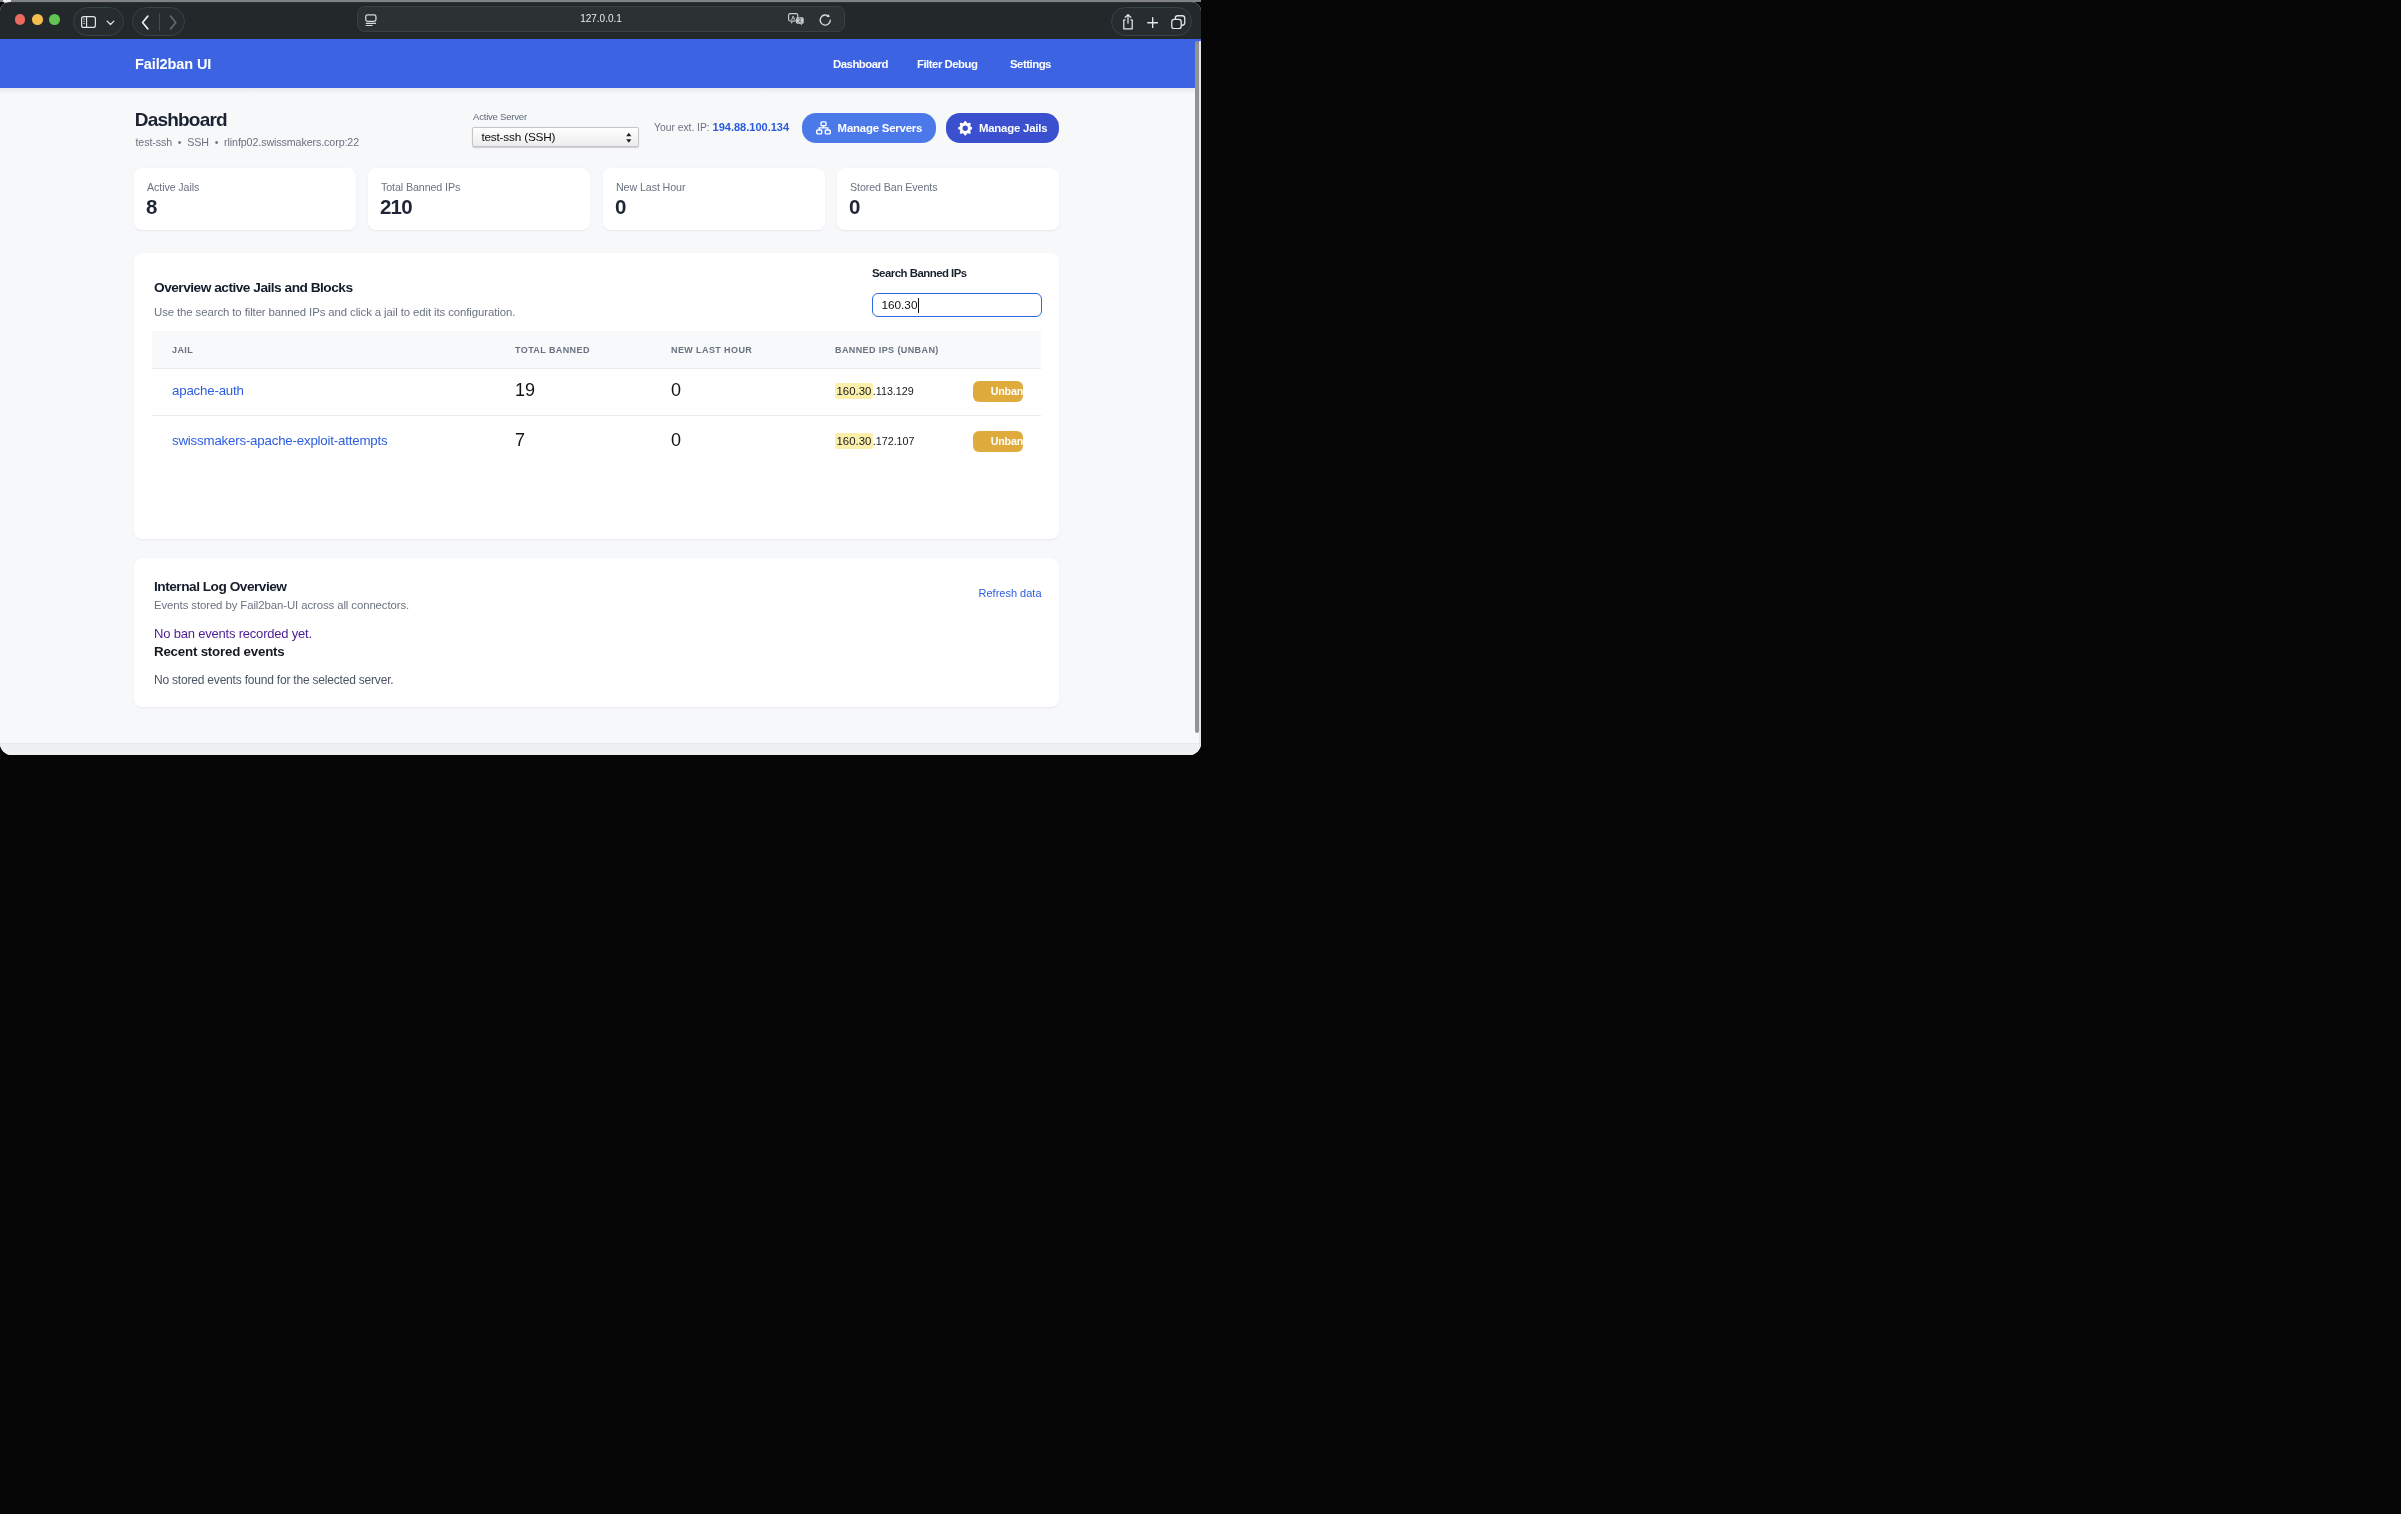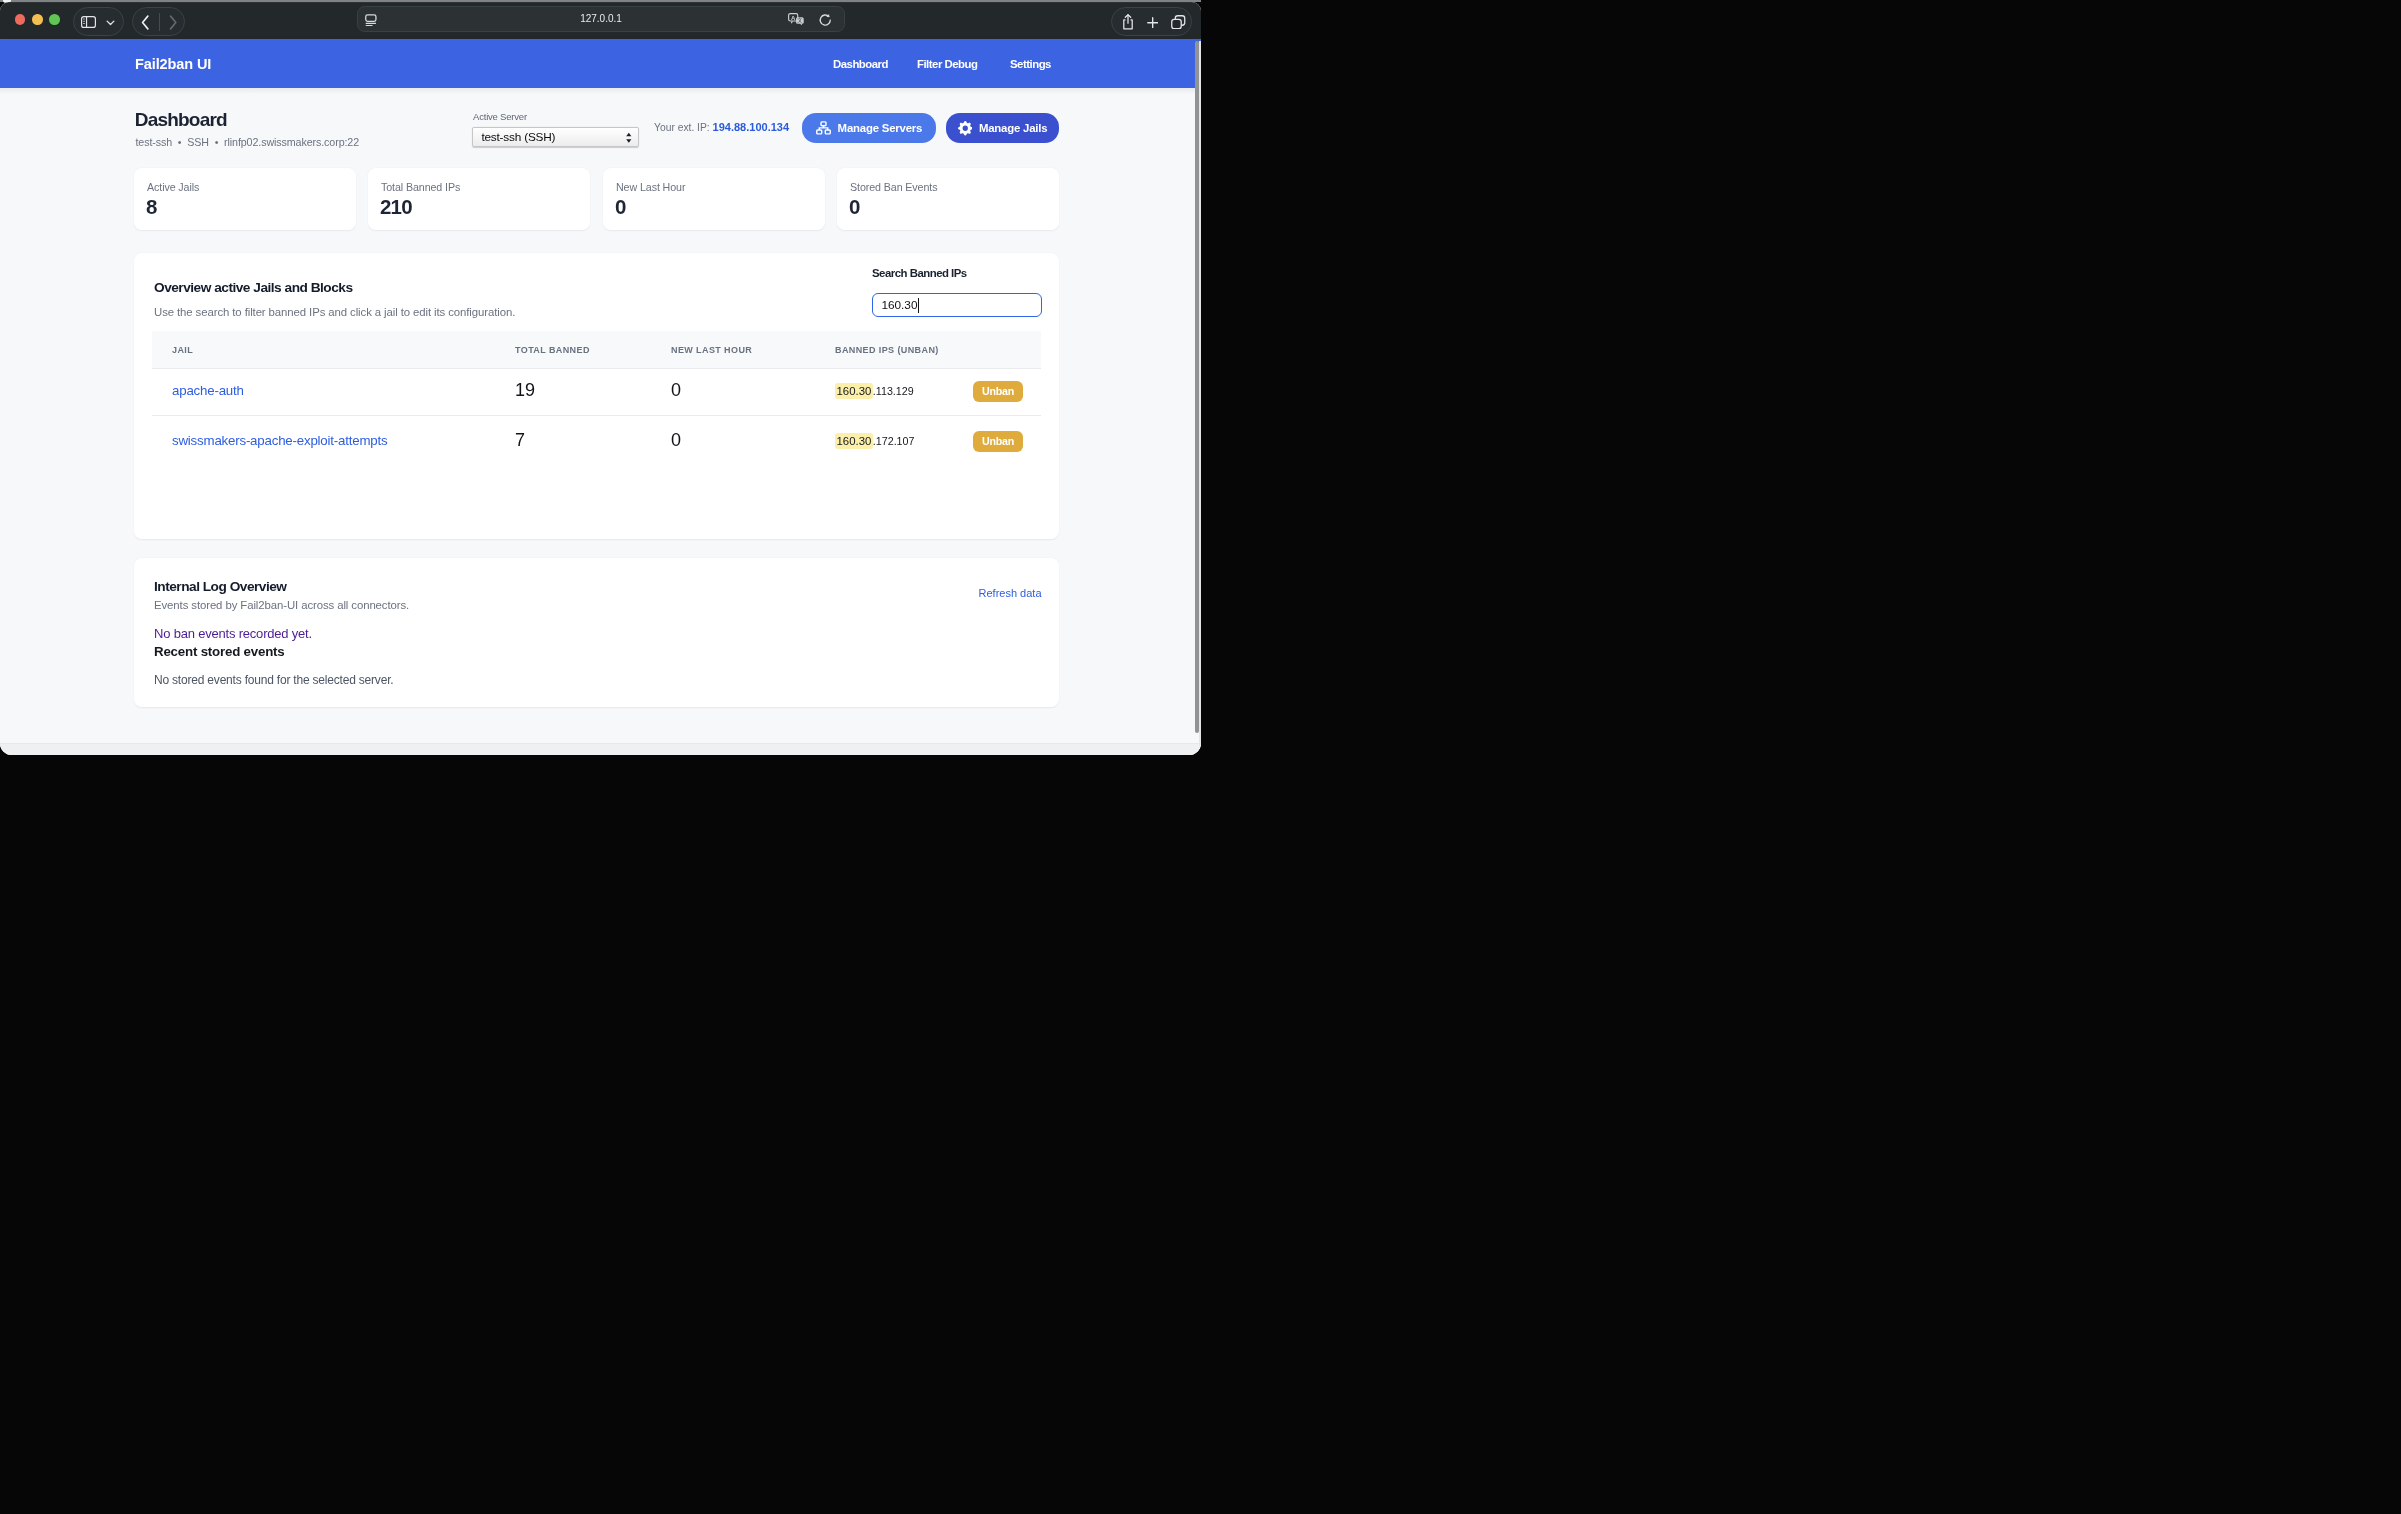--- a/index.html
+++ b/index.html
@@ -90,21 +90,21 @@
   .c2 { width:156px; }
   .c3 { width:164px; }
   .jaillink { color:#2d5de0; font-size:13.3px; letter-spacing:-0.2px; position:relative; top:-1.1px;margin-top:36px; }
   .num { font-size:18px; color:#101317; position:relative; top:-1.1px; }
   td.cell { height:53px; }
   tr.r1 td { height:47px; }
   .ipwrap { position:relative; height:21px; display:flex; align-items:center; top:-0.8px; }
   mark { background:#fbefa9; border-radius:3px; padding:1.9px 1.5px; font-size:11.4px; color:#15181c; }
   .iprest { font-size:10.7px; color:#15181c; }
   .unban { position:absolute; left:138px; top:0; width:50px; height:21px; background:#e0ab3d; border-radius:6px;
-     color:#fff; font-size:10.7px; font-weight:bold; text-align:center; line-height:21px; letter-spacing:-0.2px; }
+     color:#fff; font-size:10.7px; font-weight:bold; text-align:right; line-height:21px; letter-spacing:-0.2px; }
 
   .refresh { position:absolute; right:17.5px; top:29px; font-size:11px; color:#2d5de0; }
   .t19 { font-size:13px; color:#4c1d95; letter-spacing:-0.2px; }
   .bold19 { font-size:13.3px; font-weight:bold; color:#15191f; letter-spacing:-0.2px; }
   .gray19 { font-size:12px; color:#4b5563; letter-spacing:-0.2px; }
 
   .footband { position:absolute; left:0; bottom:0; width:100%; height:12px; background:#eef0f2; box-shadow:inset 0 0.8px 0 #e3e6e9; }
 
   .sbthumb { position:absolute; right:1.9px; top:39px; width:3.8px; height:692px; background:#919395; border-radius:2.3px; }
   .sbtrack { position:absolute; right:0; top:39px; width:1.9px; height:705px; background:#e4e5e6; }

